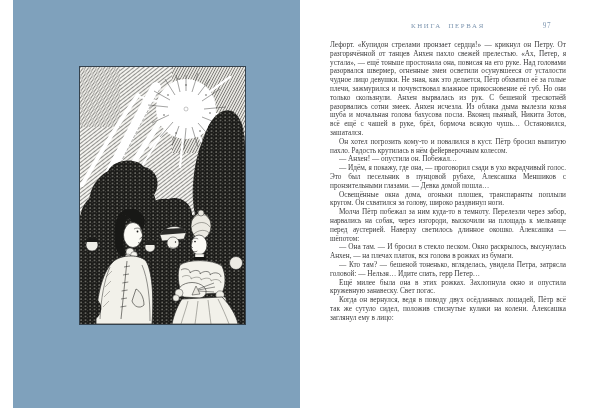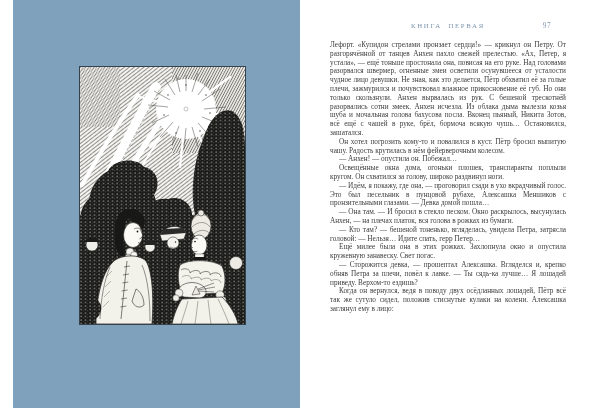--- a/index.html
+++ b/index.html
@@ -225,25 +225,25 @@
         </g>
       </svg>
     </div>
   </div>
 
   <div class="right-page">
     <div class="running-head" style="color: rgb(126, 150, 176);">КНИГА ПЕРВАЯ</div>
     <div class="folio" style="color: rgb(126, 150, 176);">97</div>
     <div class="body-text" style="color: rgb(59, 59, 60);">
         <p class="first">Лефорт. «Купидон стрелами пронзает сердца!» — крикнул он Петру. От разгорячённой от танцев Анхен пахло свежей прелестью. «Ах, Петер, я устала», — ещё тоньше простонала она, повисая на его руке. Над головами разорвался швермер, огненные змеи осветили осунувшееся от усталости чудное лицо девушки. Не зная, как это делается, Пётр обхватил её за голые плечи, зажмурился и почувствовал влажное прикосновение её губ. Но они только скользнули. Анхен вырвалась из рук. С бешеной трескотнёй разорвались сотни змеек. Анхен исчезла. Из облака дыма вылезла козья шуба и мочальная голова бахусова посла. Вконец пьяный, Никита Зотов, всё ещё с чашей в руке, брёл, бормоча всякую чушь… Остановился, зашатался.</p>
-        <p>Он хотел погрозить кому-то и повалился в куст. Пётр бросил выпитую чашу. Радость крутилась в нём фейерверочным колесом.</p>
+        <p>Он хотел погрозить кому-то и повалился в куст. Пётр бросил выпитую пахло. Радость крутилась в нём фейерверочным колесом.</p>
         <p>— Анхен! — опустила он. Побежал…</p>
+        <p>— Идём, я покажу, где она, — проговорил сзади в ухо вкрадчивый голос. Это был песельник в пунцовой рубахе, Алексашка Меншиков с пронзительными глазами. — Девка домой пошла…</p>
         <p>Освещённые окна дома, огоньки плошек, транспаранты поплыли кругом. Он схватился за голову, широко раздвинул ноги.</p>
-        <p>— Идём, я покажу, где она, — проговорил сзади в ухо вкрадчивый голос. Это был песельник в пунцовой рубахе, Алексашка Меншиков с пронзительными глазами. — Девка домой пошла…</p>
+        <p>Молча Пётр побежал за ним куда-то в темноту. Перелезли через забор, нарвались на собак, через изгороди, выскочили на площадь к мельнице перед аустерией. Наверху светилось длинное окошко. Алексашка — шёпотом:</p>
         <p>— Она там. — И бросил в стекло песком. Окно раскрылось, высунулась Анхен, — на плечах платок, вся голова в рожках из бумаги.</p>
         <p>— Кто там? — бешеной тоненько, вгляделась, увидела Петра, затрясла головой: — Нельзя… Идите спать, герр Петер…</p>
         <p>Ещё милее была она в этих рожках. Захлопнула окно и опустила кружевную занавеску. Свет погас.</p>
-        <p>— Сторожится девка, — прошептал Алексашка. Вгляделся и, крепко обняв Петра за плечи, повёл к лавке. — Ты сядь-ка лучше… Я лошадей приведу. Верхом-то ездишь?</p>
         <p>Когда он вернулся, ведя в поводу двух осёдланных лошадей, Пётр всё так же сутуло сидел, положив стиснутые кулаки на колени. Алексашка заглянул ему в лицо:</p>
       </div>
   </div>
 
 </div>
 
 </body></html>

